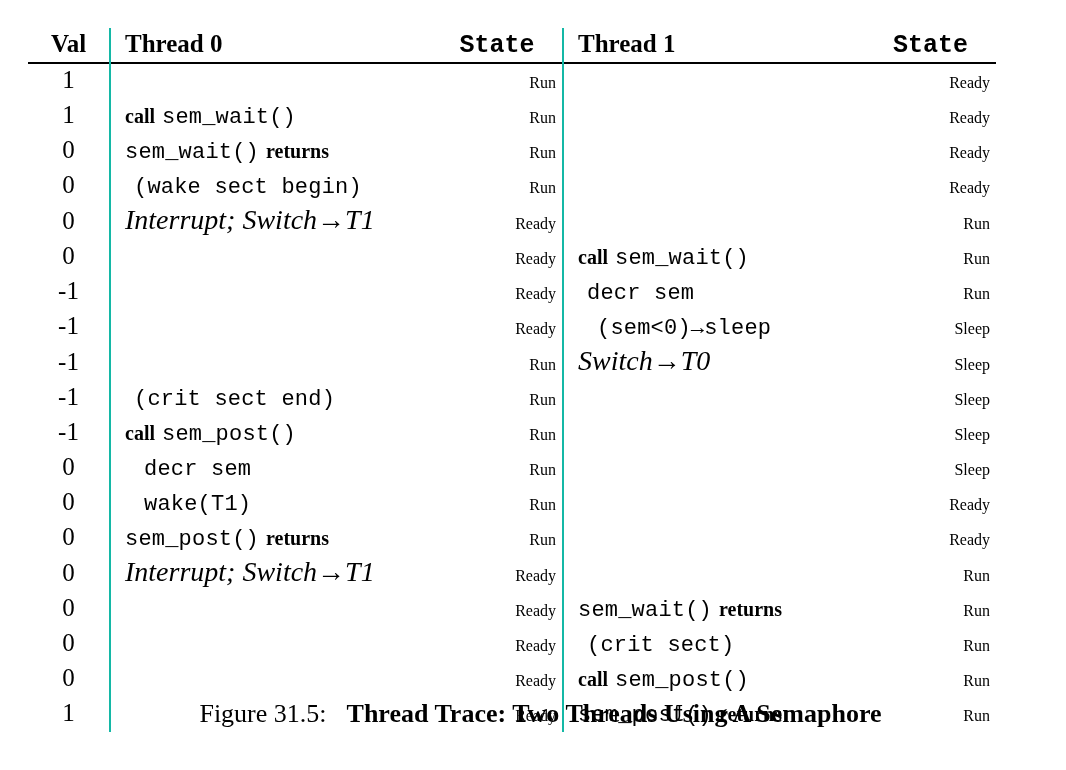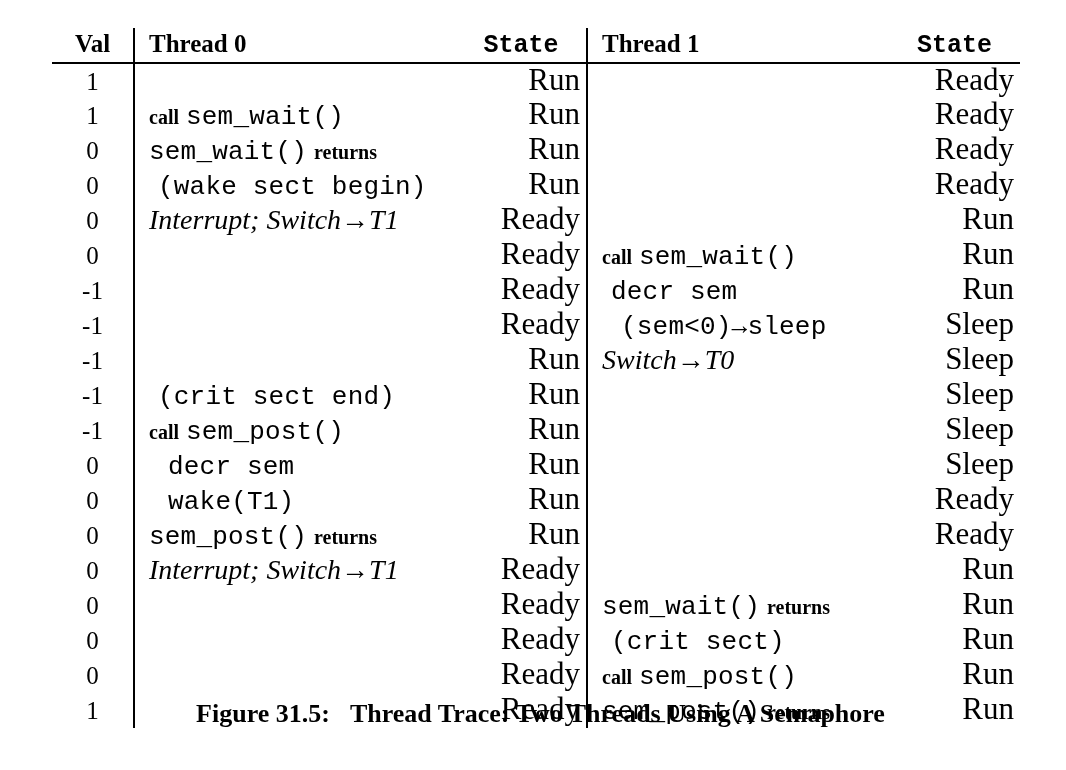--- a/index.html
+++ b/index.html
@@ -20,21 +20,21 @@
     position: relative;
     width: 1066px;
     height: 770px;
     box-sizing: border-box;
     padding: 0;
   }
 
   
   .trace-table {
     position: absolute;
-    left: 52px;
+    left: 28px;
     top: 28px;
     width: 968px;
     border-collapse: collapse;
     table-layout: fixed;
   }
 
   .trace-table col.c-val    { width: 82px;  }
   .trace-table col.c-t0     { width: 328px; }
   .trace-table col.c-state0 { width: 125px; }
   .trace-table col.c-t1     { width: 308px; }
@@ -61,44 +61,44 @@
   }
   thead tr {
     border-bottom: 2px solid #000;
   }
 
   .h-val    { text-align: center; }
   .h-thread { text-align: left; padding-left: 14px !important; }
   .h-state  { text-align: center; padding-right: 6px !important; font-family: Liberation Mono, monospace; }
 
   
-  .vrule-left  { border-left: 2px solid #000000; }
+  .vrule-left  { border-left: 2px solid #14b8a6; }
 
   
   tbody td { font-size: 25px; }
 
   .c-val-cell {
     text-align: center;
     font-size: 25px;
   }
   .c-thread-cell {
     text-align: left;
     padding-left: 14px !important;
     font-size: 23px;
   }
   .c-state-cell {
     text-align: right;
     padding-right: 6px !important;
-    font-size: 31px;
+    font-size: 16px;
   }
 
   
   .seg-mono {
     font-family: "Liberation Mono", "DejaVu Sans Mono", monospace;
-    font-size: 26px;
+    font-size: 22px;
     letter-spacing: 0.2px;
   }
   .seg-bold {
     font-family: "Liberation Serif", "DejaVu Serif", serif;
     font-weight: bold;
     font-size: 20px;
   }
   .seg-italic {
     font-family: "Liberation Serif", "DejaVu Serif", serif;
     font-style: italic;
@@ -112,21 +112,21 @@
   .caption {
     position: absolute;
     left: 0;
     top: 697px;
     width: 1066px;
     text-align: center;
     font-size: 26px;
     line-height: 34px;
     white-space: nowrap;
   }
-  .caption .cap-prefix { font-weight: bold; margin-left: 15px; }
+  .caption .cap-prefix { font-weight: normal; margin-left: 15px; }
   .caption .cap-title  { font-weight: bold; }
 </style>
 </head>
 <body>
 
 <div class="figure">
 
   <table class="trace-table">
     <colgroup>
       <col class="c-val">

